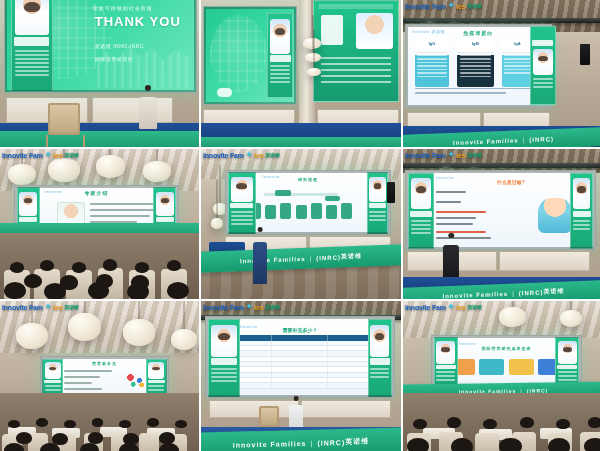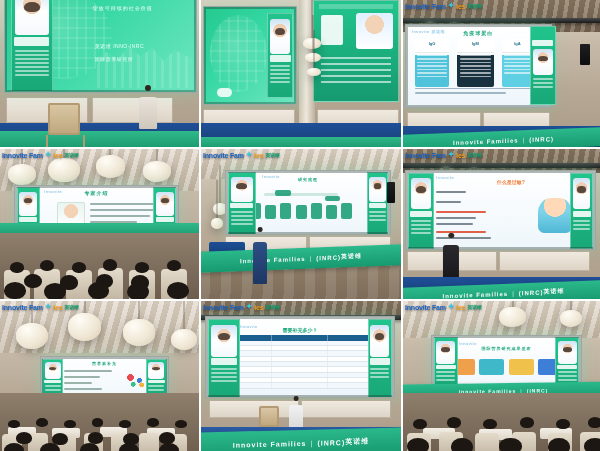--- a/index.html
+++ b/index.html
@@ -272,20 +272,21 @@
     <div class="hall"></div>
     <div class="wallpanel" style="left:3%;top:66%;width:40%;height:16%;"></div>
     <div class="wallpanel" style="left:46%;top:66%;width:40%;height:16%;"></div>
 
     <div class="screen" style="left:2%;top:-14%;width:96%;height:76%;">
       <div class="slide-green"></div>
       <div class="globe"></div>
       <div class="sky-bldg"></div>
       <div class="cn-top">点亮营养</div>
       <div class="cn-top" style="top:22%;left:46%;">绽放可持续的社会价值</div>
+      <div class="thanks">THANK YOU</div>
       <div class="cn-sub">英诺维  INNO-INRC</div>
       <div class="cn-sub" style="top:68%;">国际营养研究所</div>
 
       <div class="spkcard" style="left:3%;top:2%;width:21%;height:96%;">
         <div class="portrait"></div>
         <div class="nm"></div>
         <div class="lines">
           <i></i>
             <i></i>
             <i></i>

